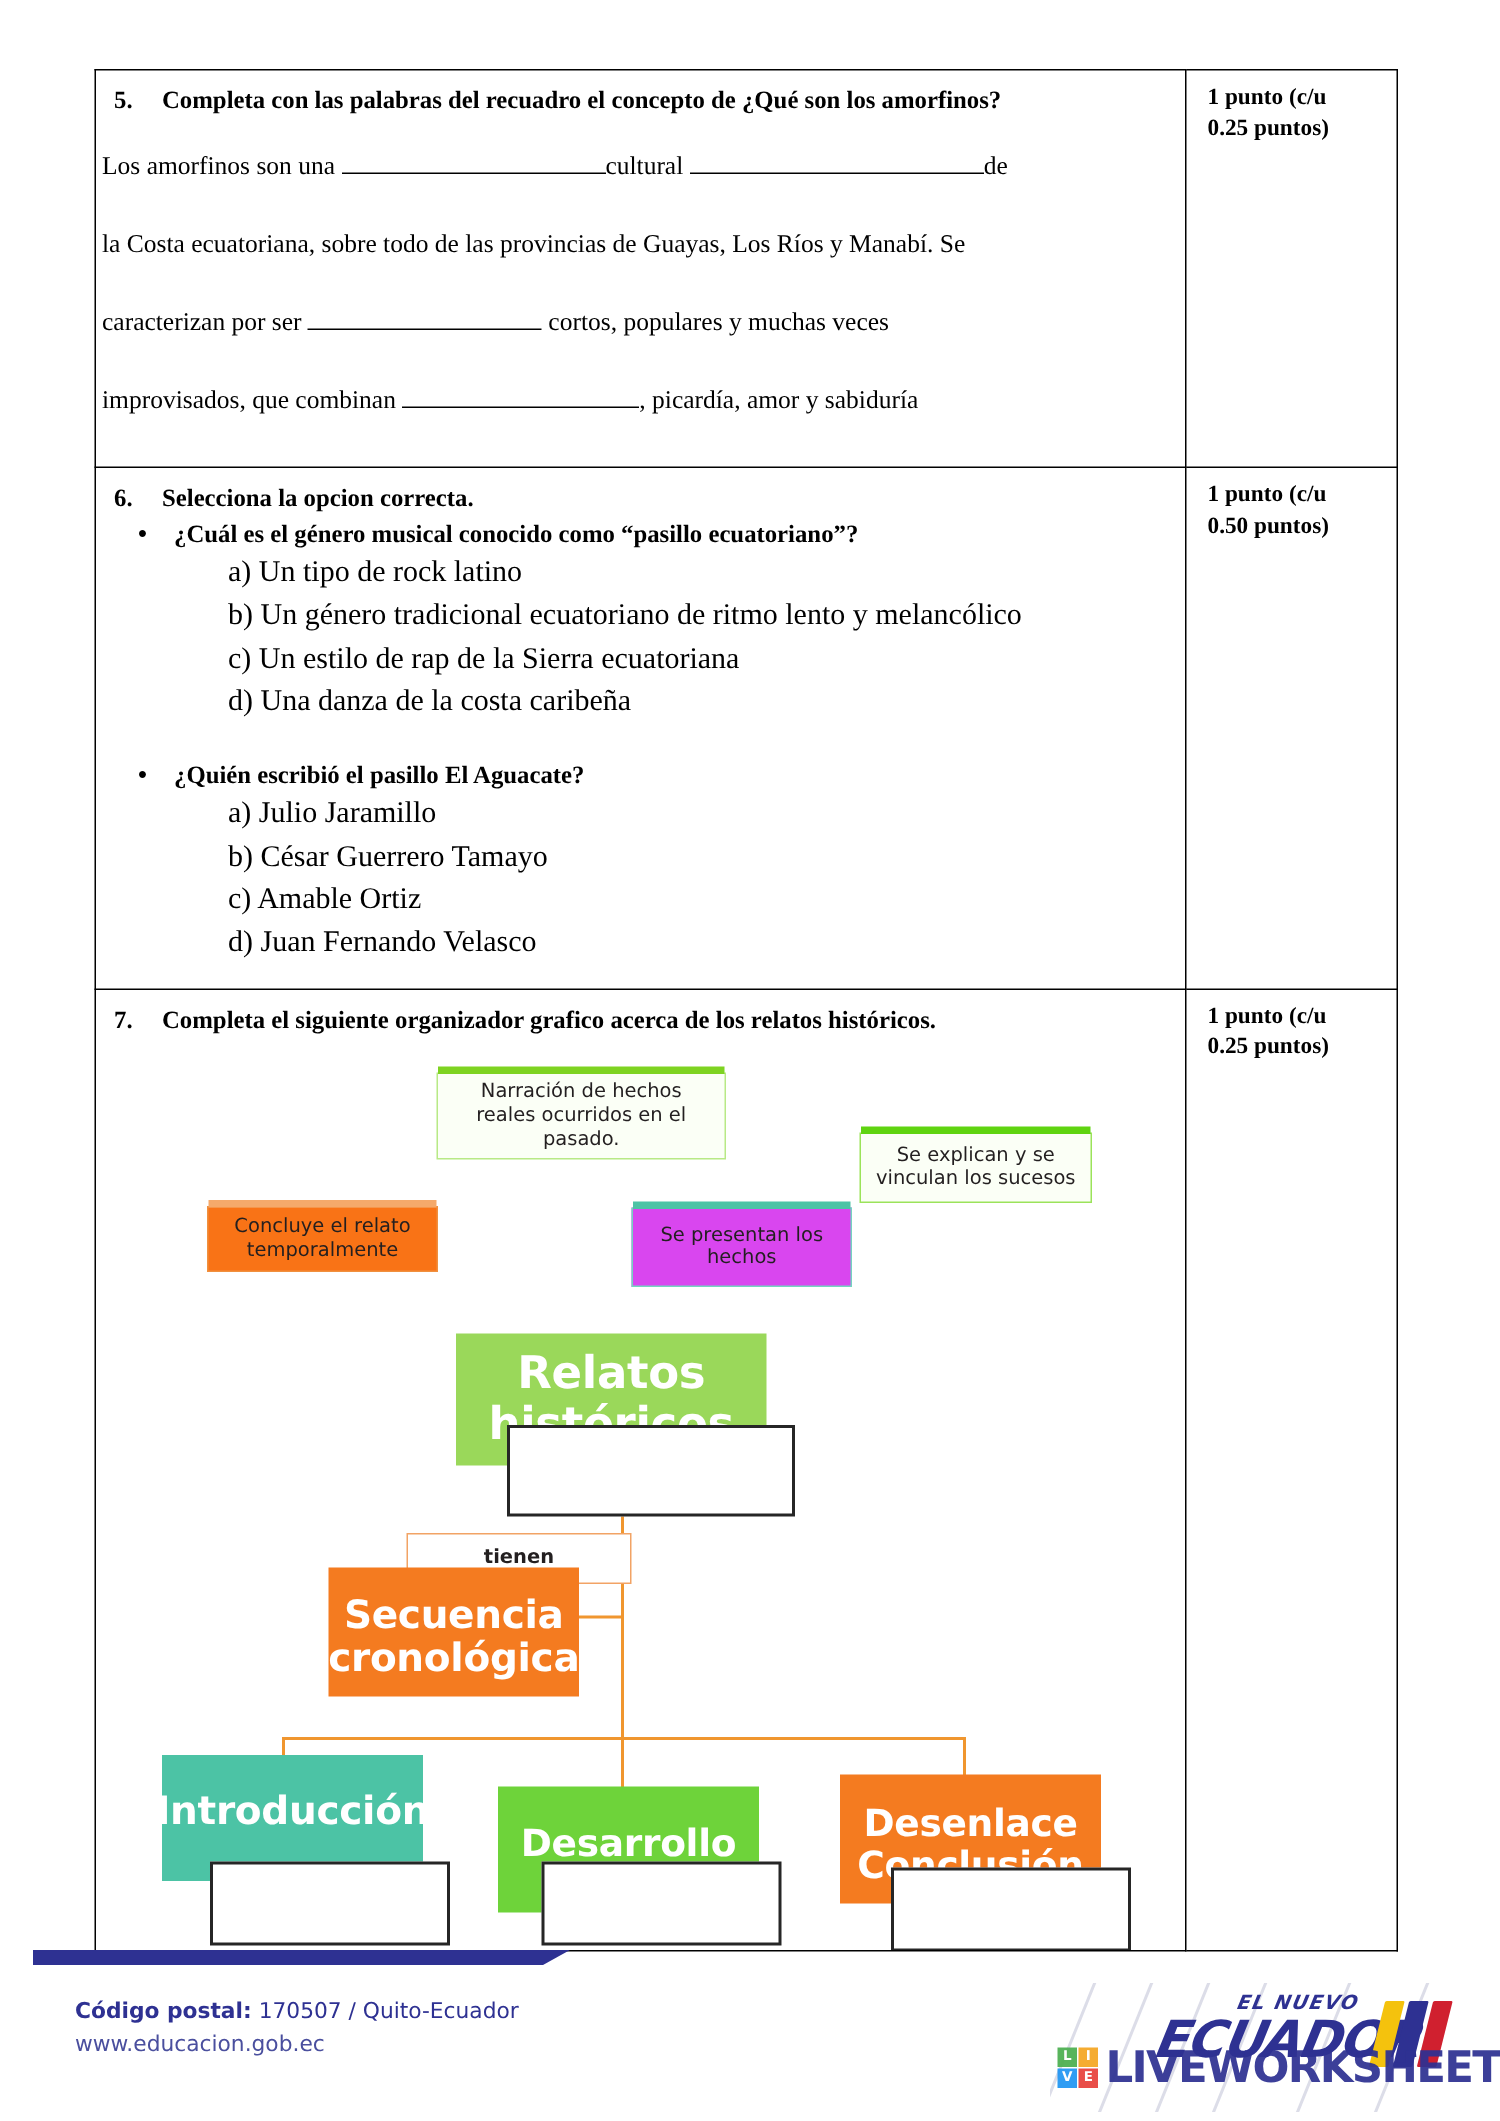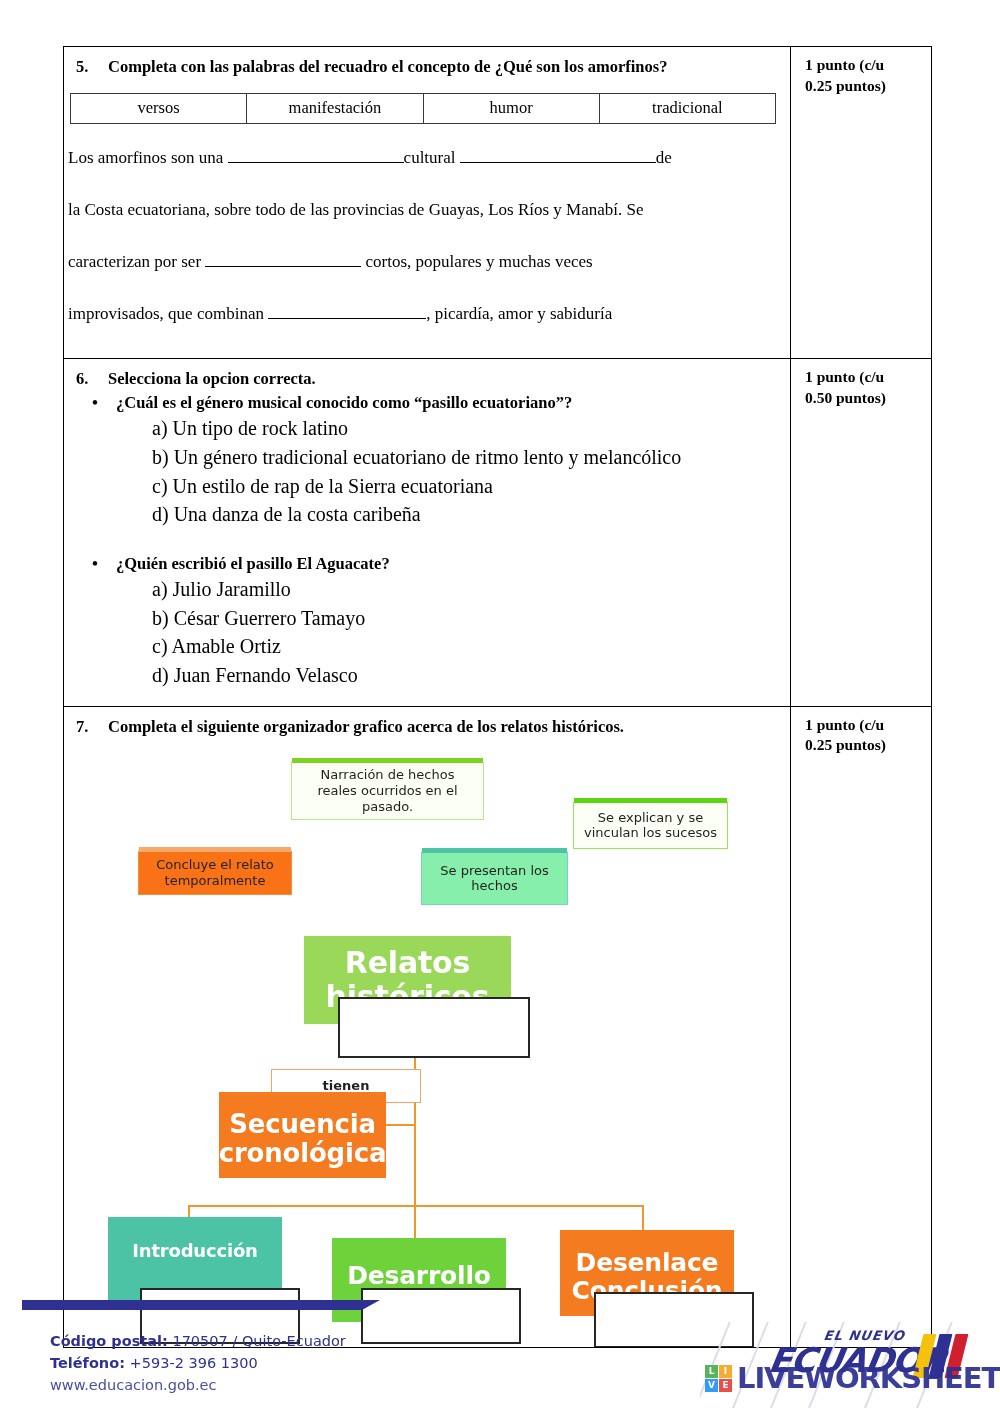--- a/index.html
+++ b/index.html
@@ -137,21 +137,21 @@
     height: 5px;
     width: 100%;
   }
 
   .cl-green { background: #fbfff6; border: 1.3px solid #b8e986; }
   .cl-green .shadow-bar { background: #7ed321; }
   .cl-green2 { background: #fbfff6; border: 1.3px solid #9be35a; }
   .cl-green2 .shadow-bar { background: #5fd410; }
   .cl-orange { background: #f97316; border: 1.3px solid #f0903f; }
   .cl-orange .shadow-bar { background: #f5a96a; }
-  .cl-teal { background: #86efac; border: 1.3px solid #74d4c0; }
+  .cl-teal { background: #d946ef; border: 1.3px solid #74d4c0; }
   .cl-teal .shadow-bar { background: #4cc3a5; }
 
   
   .blk {
     position: absolute;
     box-sizing: border-box;
     color: #ffffff;
     font-family: "DejaVu Sans", sans-serif;
     font-weight: bold;
     display: flex;
@@ -332,30 +332,20 @@
   <tbody>
 
     <tr>
       <td class="col-body">
 
         <div class="q-head">
           <span class="q-num">5.</span>
           <span class="q-title">Completa con las palabras del recuadro el concepto de ¿Qué son los amorfinos?</span>
         </div>
 
-        <table class="wordbank">
-          <tbody>
-            <tr>
-              <td>versos</td>
-              <td>manifestación</td>
-              <td>humor</td>
-              <td>tradicional</td>
-            </tr>
-          </tbody>
-        </table>
 
         <div class="para pad-bottom-5">
           <div>
             <span>Los amorfinos son una </span><span class="blank b-long"></span><span>cultural </span><span class="blank b-long2"></span><span>de</span>
           </div>
           <div>la Costa ecuatoriana, sobre todo de las provincias de Guayas, Los Ríos y Manabí. Se</div>
           <div>
             <span>caracterizan por ser </span><span class="blank b-mid"></span><span> cortos, populares y muchas veces</span>
           </div>
           <div>
@@ -460,21 +450,21 @@
 
           <div class="blk blk-greenlight" style="left:240px; top:197px; width:207px; height:88px; font-size:30px; padding-top:10px;">
             <span>Relatos históricos</span>
           </div>
           <div class="answerbox" style="left:274px; top:258px; width:192px; height:61px;"></div>
 
           <div class="blk blk-orange" style="left:155px; top:353px; width:167px; height:86px; font-size:26px; padding-top:8px;">
             <span>Secuencia cronológica</span>
           </div>
 
-          <div class="blk blk-teal" style="left:44px; top:478px; width:174px; height:84px; font-size:18px; padding-top:24px;">
+          <div class="blk blk-teal" style="left:44px; top:478px; width:174px; height:84px; font-size:26px; padding-top:24px;">
             <span>Introducción</span>
           </div>
           <div class="answerbox" style="left:76px; top:549px; width:160px; height:56px;"></div>
 
           <div class="blk blk-green" style="left:268px; top:499px; width:174px; height:84px; font-size:25px; padding-top:24px;">
             <span>Desarrollo</span>
           </div>
           <div class="answerbox" style="left:297px; top:549px; width:160px; height:56px;"></div>
 
           <div class="blk blk-orange" style="left:496px; top:491px; width:174px; height:86px; font-size:25px; padding-top:8px;">
@@ -493,23 +483,20 @@
     </tr>
 
   </tbody>
 </table>
 
 <div class="footer-bar"></div>
 
 <div class="footer-text">
   <div>
     <b>Código postal:</b><span> 170507 / Quito-Ecuador</span>
-  </div>
-  <div>
-    <b>Teléfono:</b><span> +593-2 396 1300</span>
   </div>
   <div class="url">www.educacion.gob.ec</div>
 </div>
 
 <div class="logo-wrap">
   <div class="logo-slashes">
     <i style="left:10px"></i>
       <i style="left:48px"></i>
       <i style="left:86px"></i>
     <i style="left:124px"></i>

